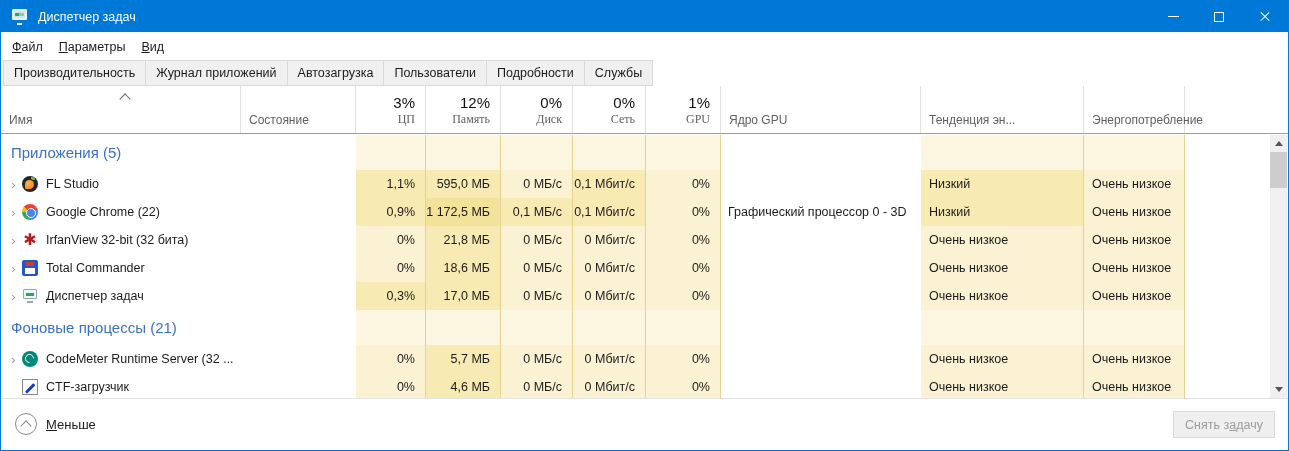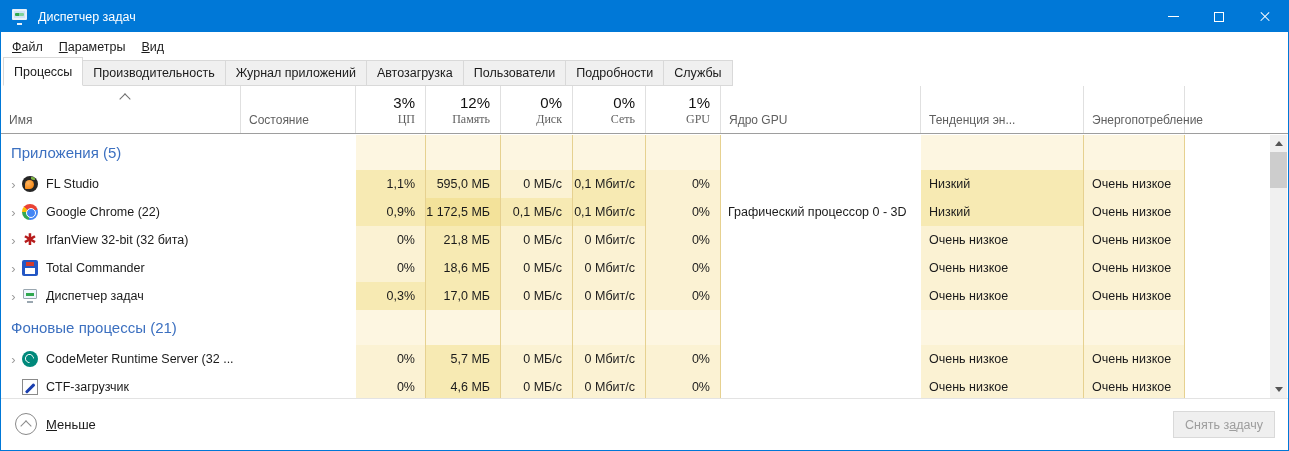--- a/index.html
+++ b/index.html
@@ -150,21 +150,20 @@
     </div>
   </div>
 
   <div class="menubar" id="menubar">
       <div class="menu-item">Файл</div>
       <div class="menu-item">Параметры</div>
       <div class="menu-item">Вид</div>
     </div>
 
   <div class="tabs" id="tabs">
-      <div class="tab active">Процессы</div>
       <div class="tab">Производительность</div>
       <div class="tab">Журнал приложений</div>
       <div class="tab">Автозагрузка</div>
       <div class="tab">Пользователи</div>
       <div class="tab">Подробности</div>
       <div class="tab">Службы</div>
     </div>
 
   <div class="thead grid" id="thead">
       <div class="hcell">

